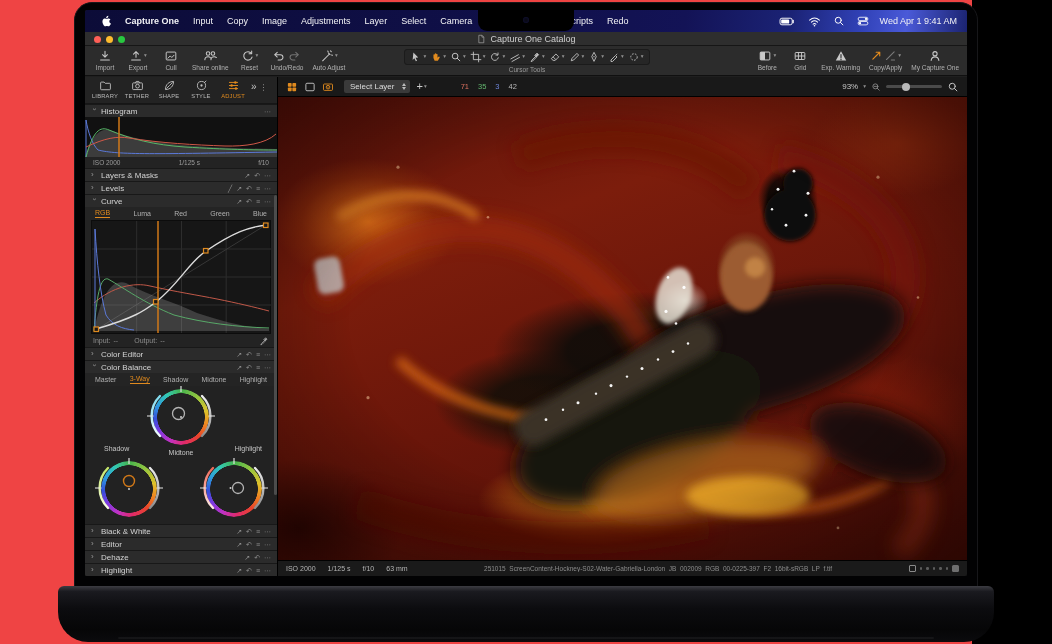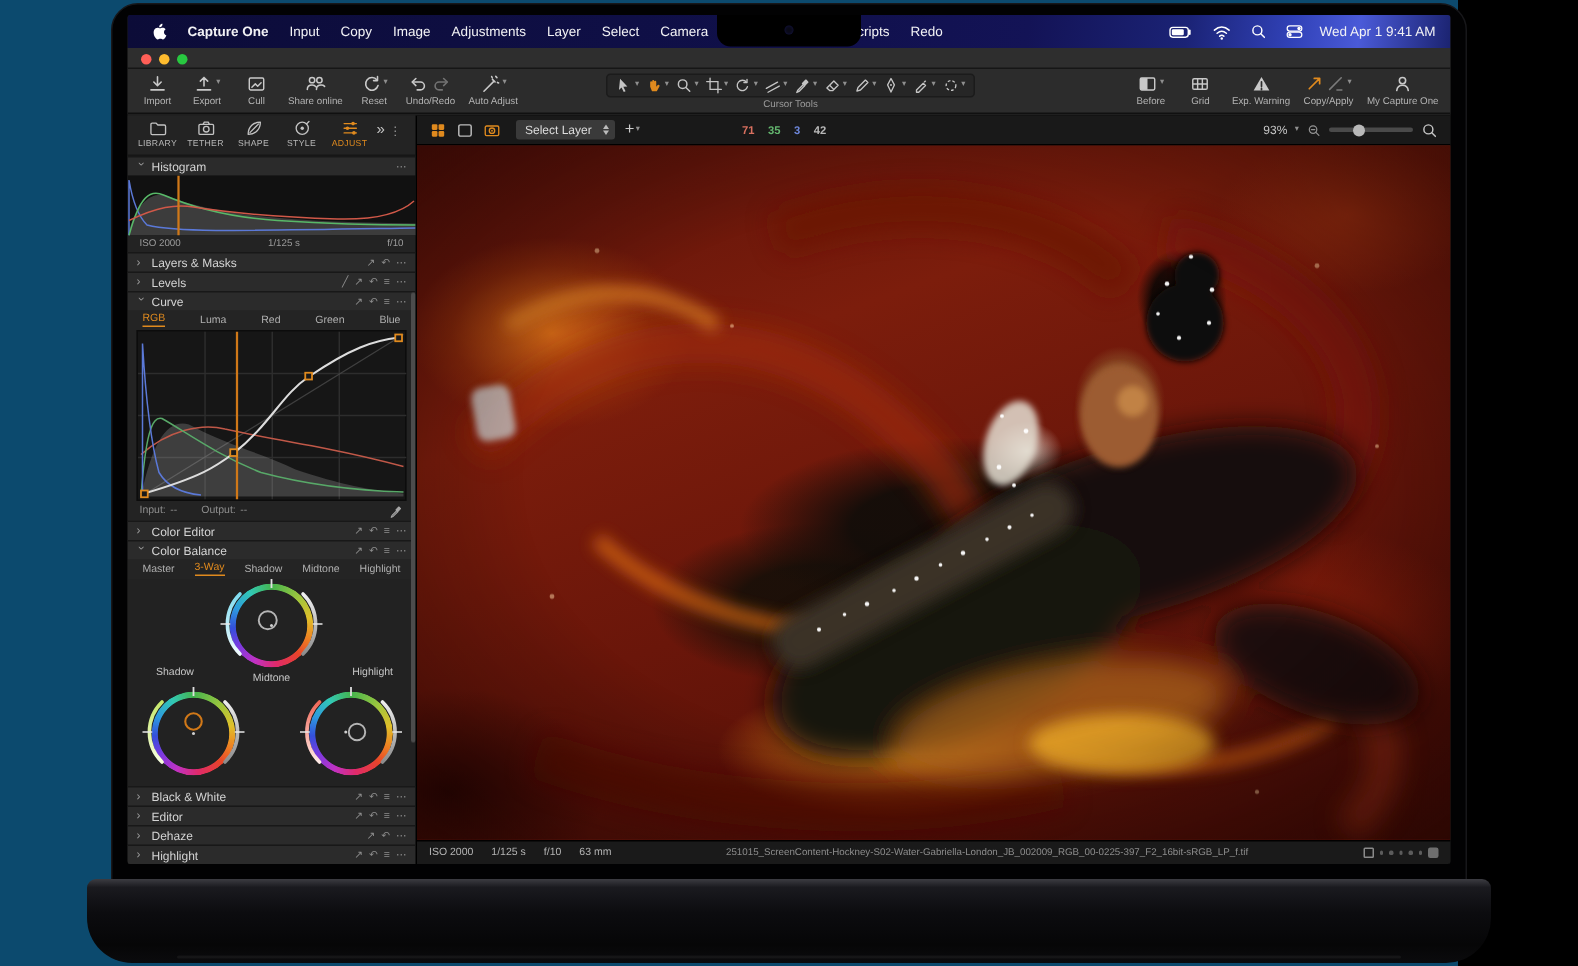--- a/index.html
+++ b/index.html
@@ -1,18 +1,18 @@
 <!DOCTYPE html>
 <html><head>
 <meta charset="utf-8">
 <style>
   *{margin:0;padding:0;box-sizing:border-box}
   html,body{background:#000;width:1052px;height:644px;overflow:hidden}
   body{font-family:"Liberation Sans",sans-serif;-webkit-font-smoothing:antialiased}
-  .stage{position:relative;width:972px;height:644px;background:#0c4a6e}
+  .stage{position:relative;width:972px;height:644px;background:#ef4444}
 
   
   .bezel{position:absolute;left:74px;top:2px;width:904px;height:590px;background:#020203;
          border-radius:18px 18px 0 0;border:1px solid #17171a}
   .base{position:absolute;left:58px;top:586px;width:936px;height:56px;
         border-radius:6px 6px 30px 30px;
         background:linear-gradient(180deg,#3c3c42 0%,#1a1a1f 10%,#0c0c0f 40%,#060607 78%,#0b0b0d 100%)}
   .base::after{content:"";position:absolute;left:60px;right:60px;bottom:3px;height:2px;border-radius:2px;background:rgba(255,255,255,.05)}
   .screen{position:absolute;left:11px;top:8px;width:882px;height:566px;overflow:hidden;background:#1e1e1e;border-radius:2px}
 
@@ -101,21 +101,21 @@
   .viewer{position:relative;flex:1;background:#000;display:flex;flex-direction:column}
   .vbar{height:20px;background:#191919;border-bottom:1px solid #000;display:flex;align-items:center;padding:0 8px;gap:6px}
   .vtog{display:flex;align-items:center;color:#bdbdbd}
   .vtog.on{color:#e08a1e}
   .layer-select{position:relative;display:flex;align-items:center;height:13px;background:#3a3a3a;border-radius:2px;padding:0 16px 0 6px;font-size:8px;color:#ddd;margin-left:4px}
   .steppers{position:absolute;right:4px;top:2.5px;display:flex;flex-direction:column;gap:1px}
   .steppers i{display:block;width:0;height:0;border-left:2.5px solid transparent;border-right:2.5px solid transparent}
   .steppers .up{border-bottom:3px solid #bbb}
   .steppers .dn{border-top:3px solid #bbb}
   .addlayer{display:flex;align-items:center;gap:1px;color:#ccc;font-size:11px;line-height:1}
-  .rgbvals{display:flex;gap:9px;font-size:7.5px;font-weight:bold;margin-left:62px}
+  .rgbvals{display:flex;gap:9px;font-size:7.5px;font-weight:normal;margin-left:28px}
   .rv-r{color:#d9705f}.rv-g{color:#63b56e}.rv-b{color:#6d86d9}.rv-l{color:#b9b9b9}
   .vspacer{flex:1}
   .zoomgrp{display:flex;align-items:center;gap:5px;color:#c6c6c6;font-size:8px}
   .zslider{position:relative;width:56px;height:3px;background:#4a4a4a;border-radius:2px}
   .zknob{position:absolute;left:28%;top:-2.5px;width:8px;height:8px;border-radius:50%;background:#b8b8b8}
 
   .photo{position:relative;flex:1;overflow:hidden;cursor:crosshair;
     background:
       radial-gradient(ellipse 42px 52px at 68% 37%, #b97a48 0%, #8a4f28 45%, rgba(90,40,18,0) 72%),
       radial-gradient(ellipse 40px 44px at 74% 22%, #0d0a08 0%, rgba(10,8,6,.9) 50%, rgba(10,8,6,0) 75%),
@@ -434,20 +434,26 @@
     <div class="notch">
           <span class="cam"></span>
         </div>
 
     <div class="window">
 
       <div class="titlebar">
         <span class="tl r"></span>
         <span class="tl y"></span>
         <span class="tl g"></span>
+        <span class="wtitle">
+          <svg class="ic10" viewBox="0 0 16 16" color="#bcbcbc">
+                <use href="#m-doc"></use>
+              </svg>
+          <span>Capture One Catalog</span>
+        </span>
       </div>
 
       <div class="toolbar">
         <div class="tgroup left">
           <div class="tbtn">
             <span class="irow">
                   <svg class="ic14" viewBox="0 0 16 16">
                     <use href="#s-import"></use>
                   </svg>
                 </span>

